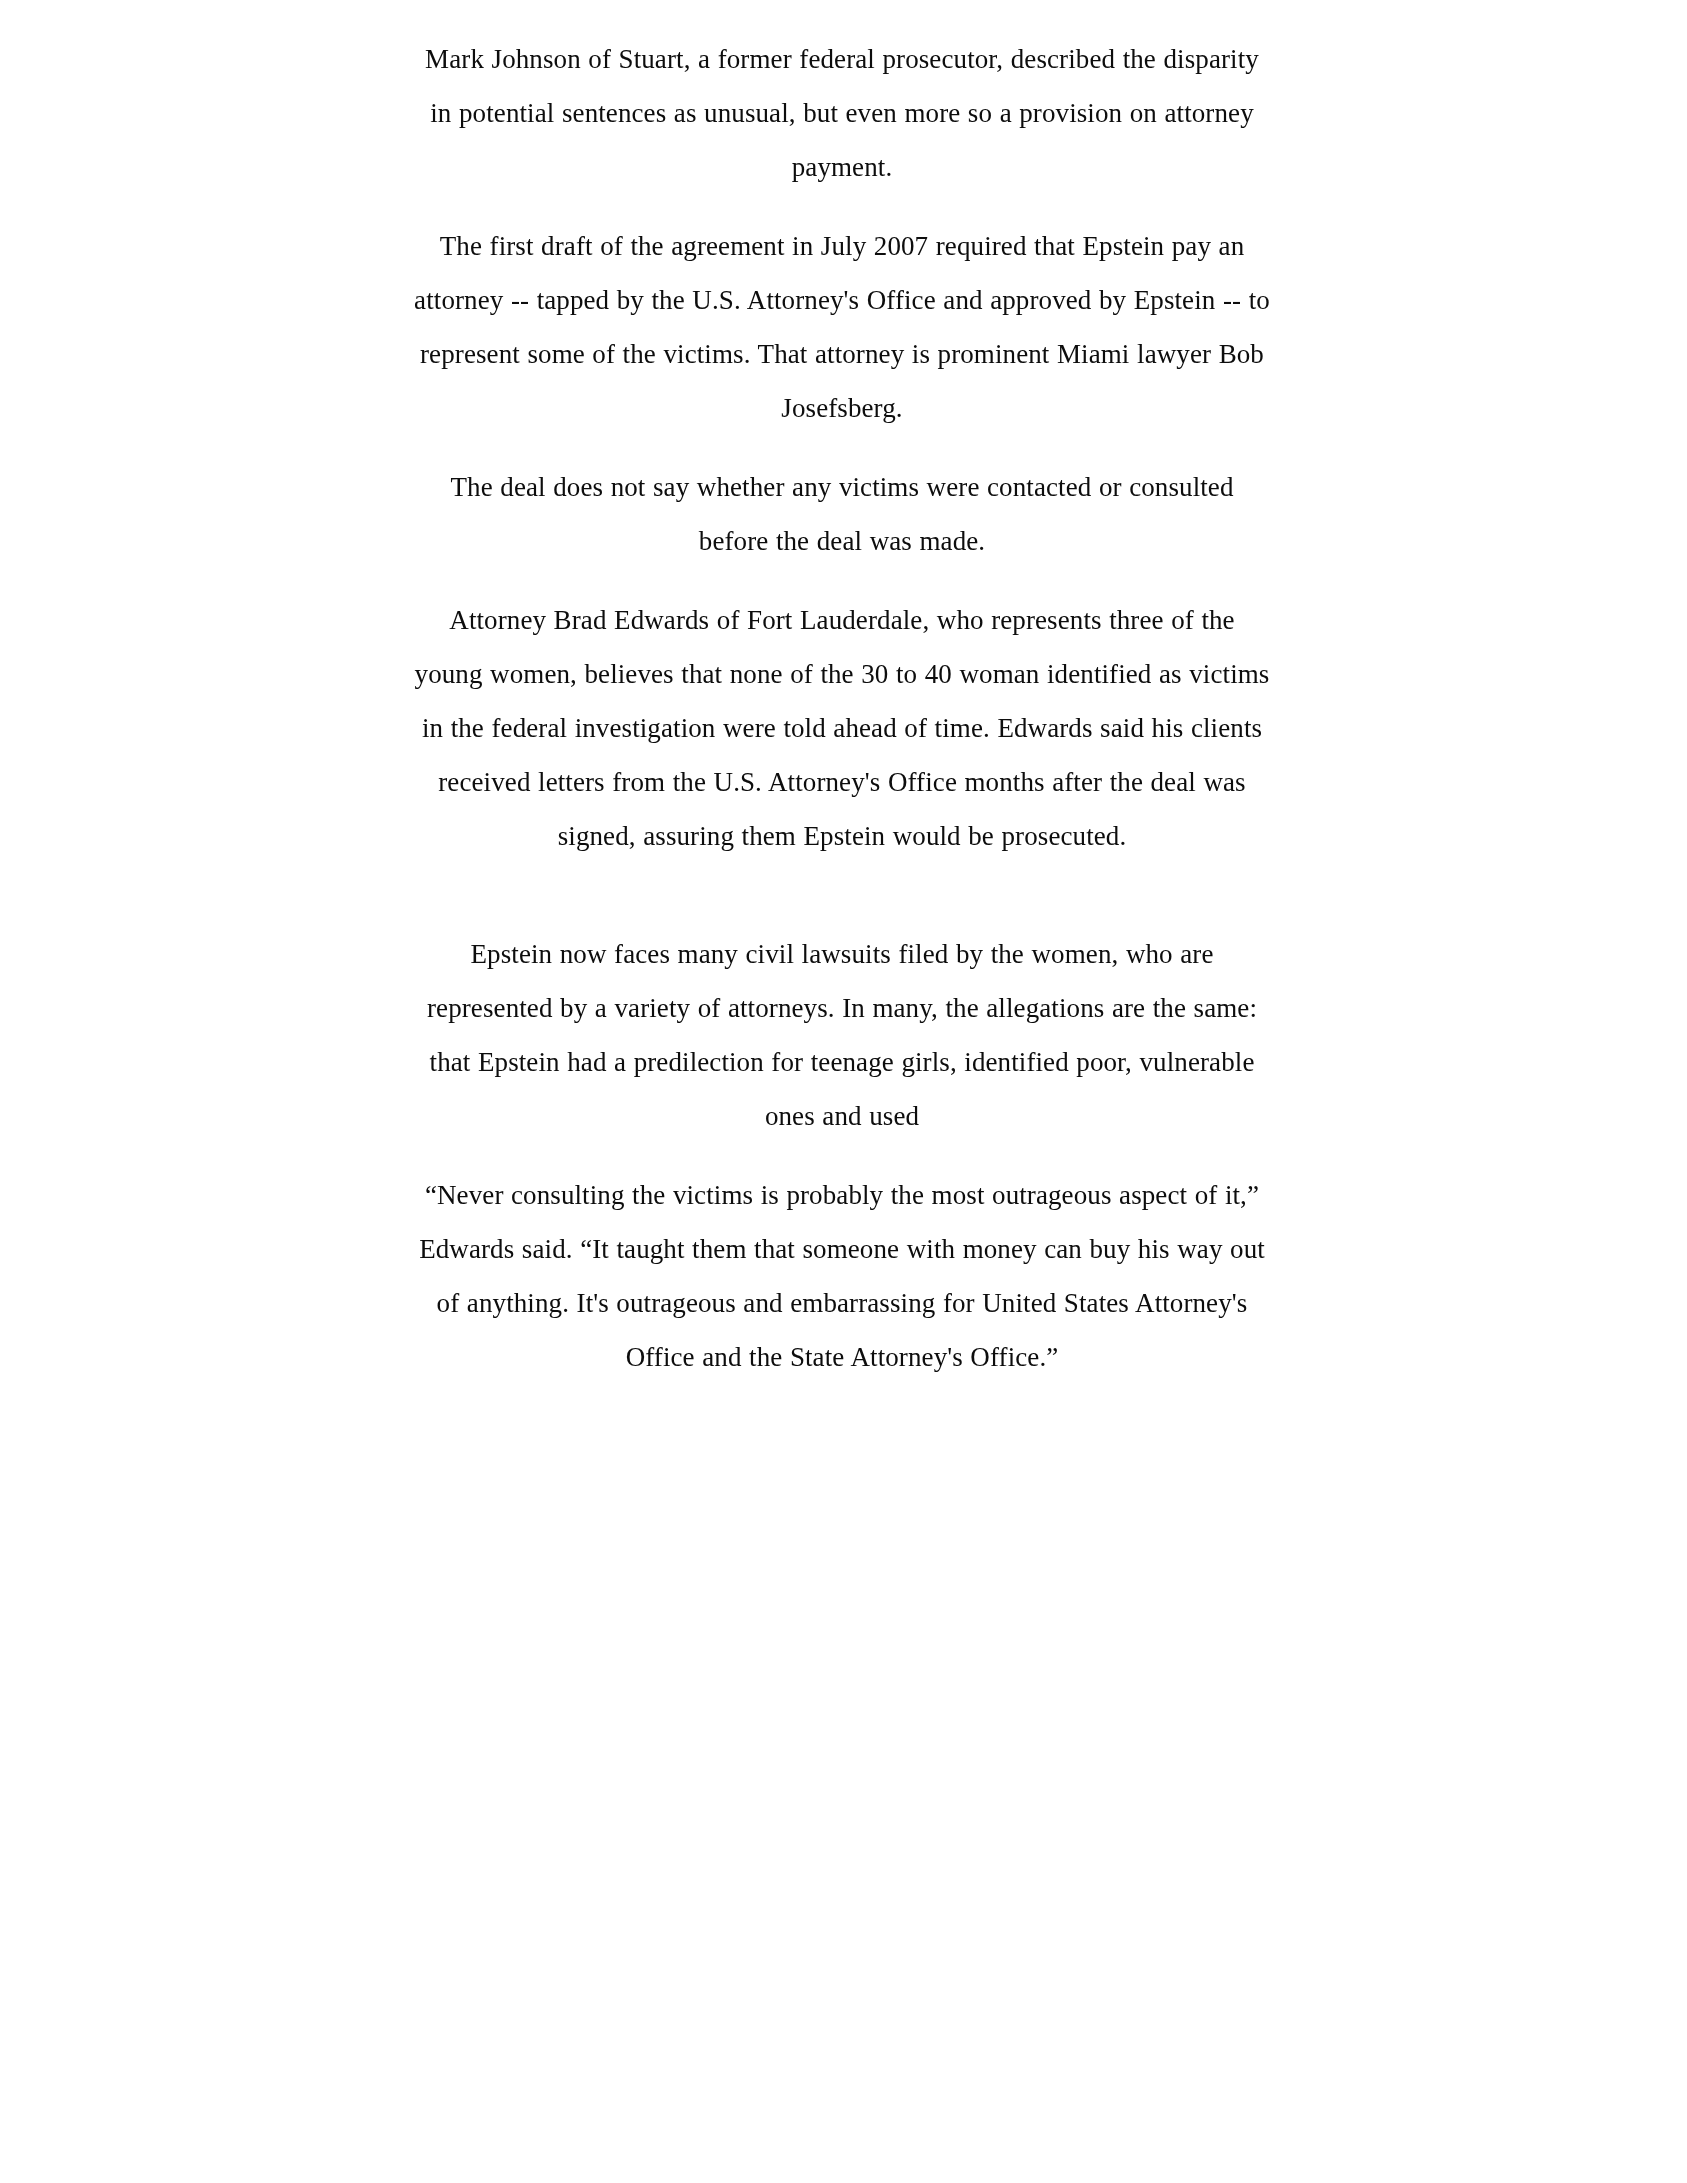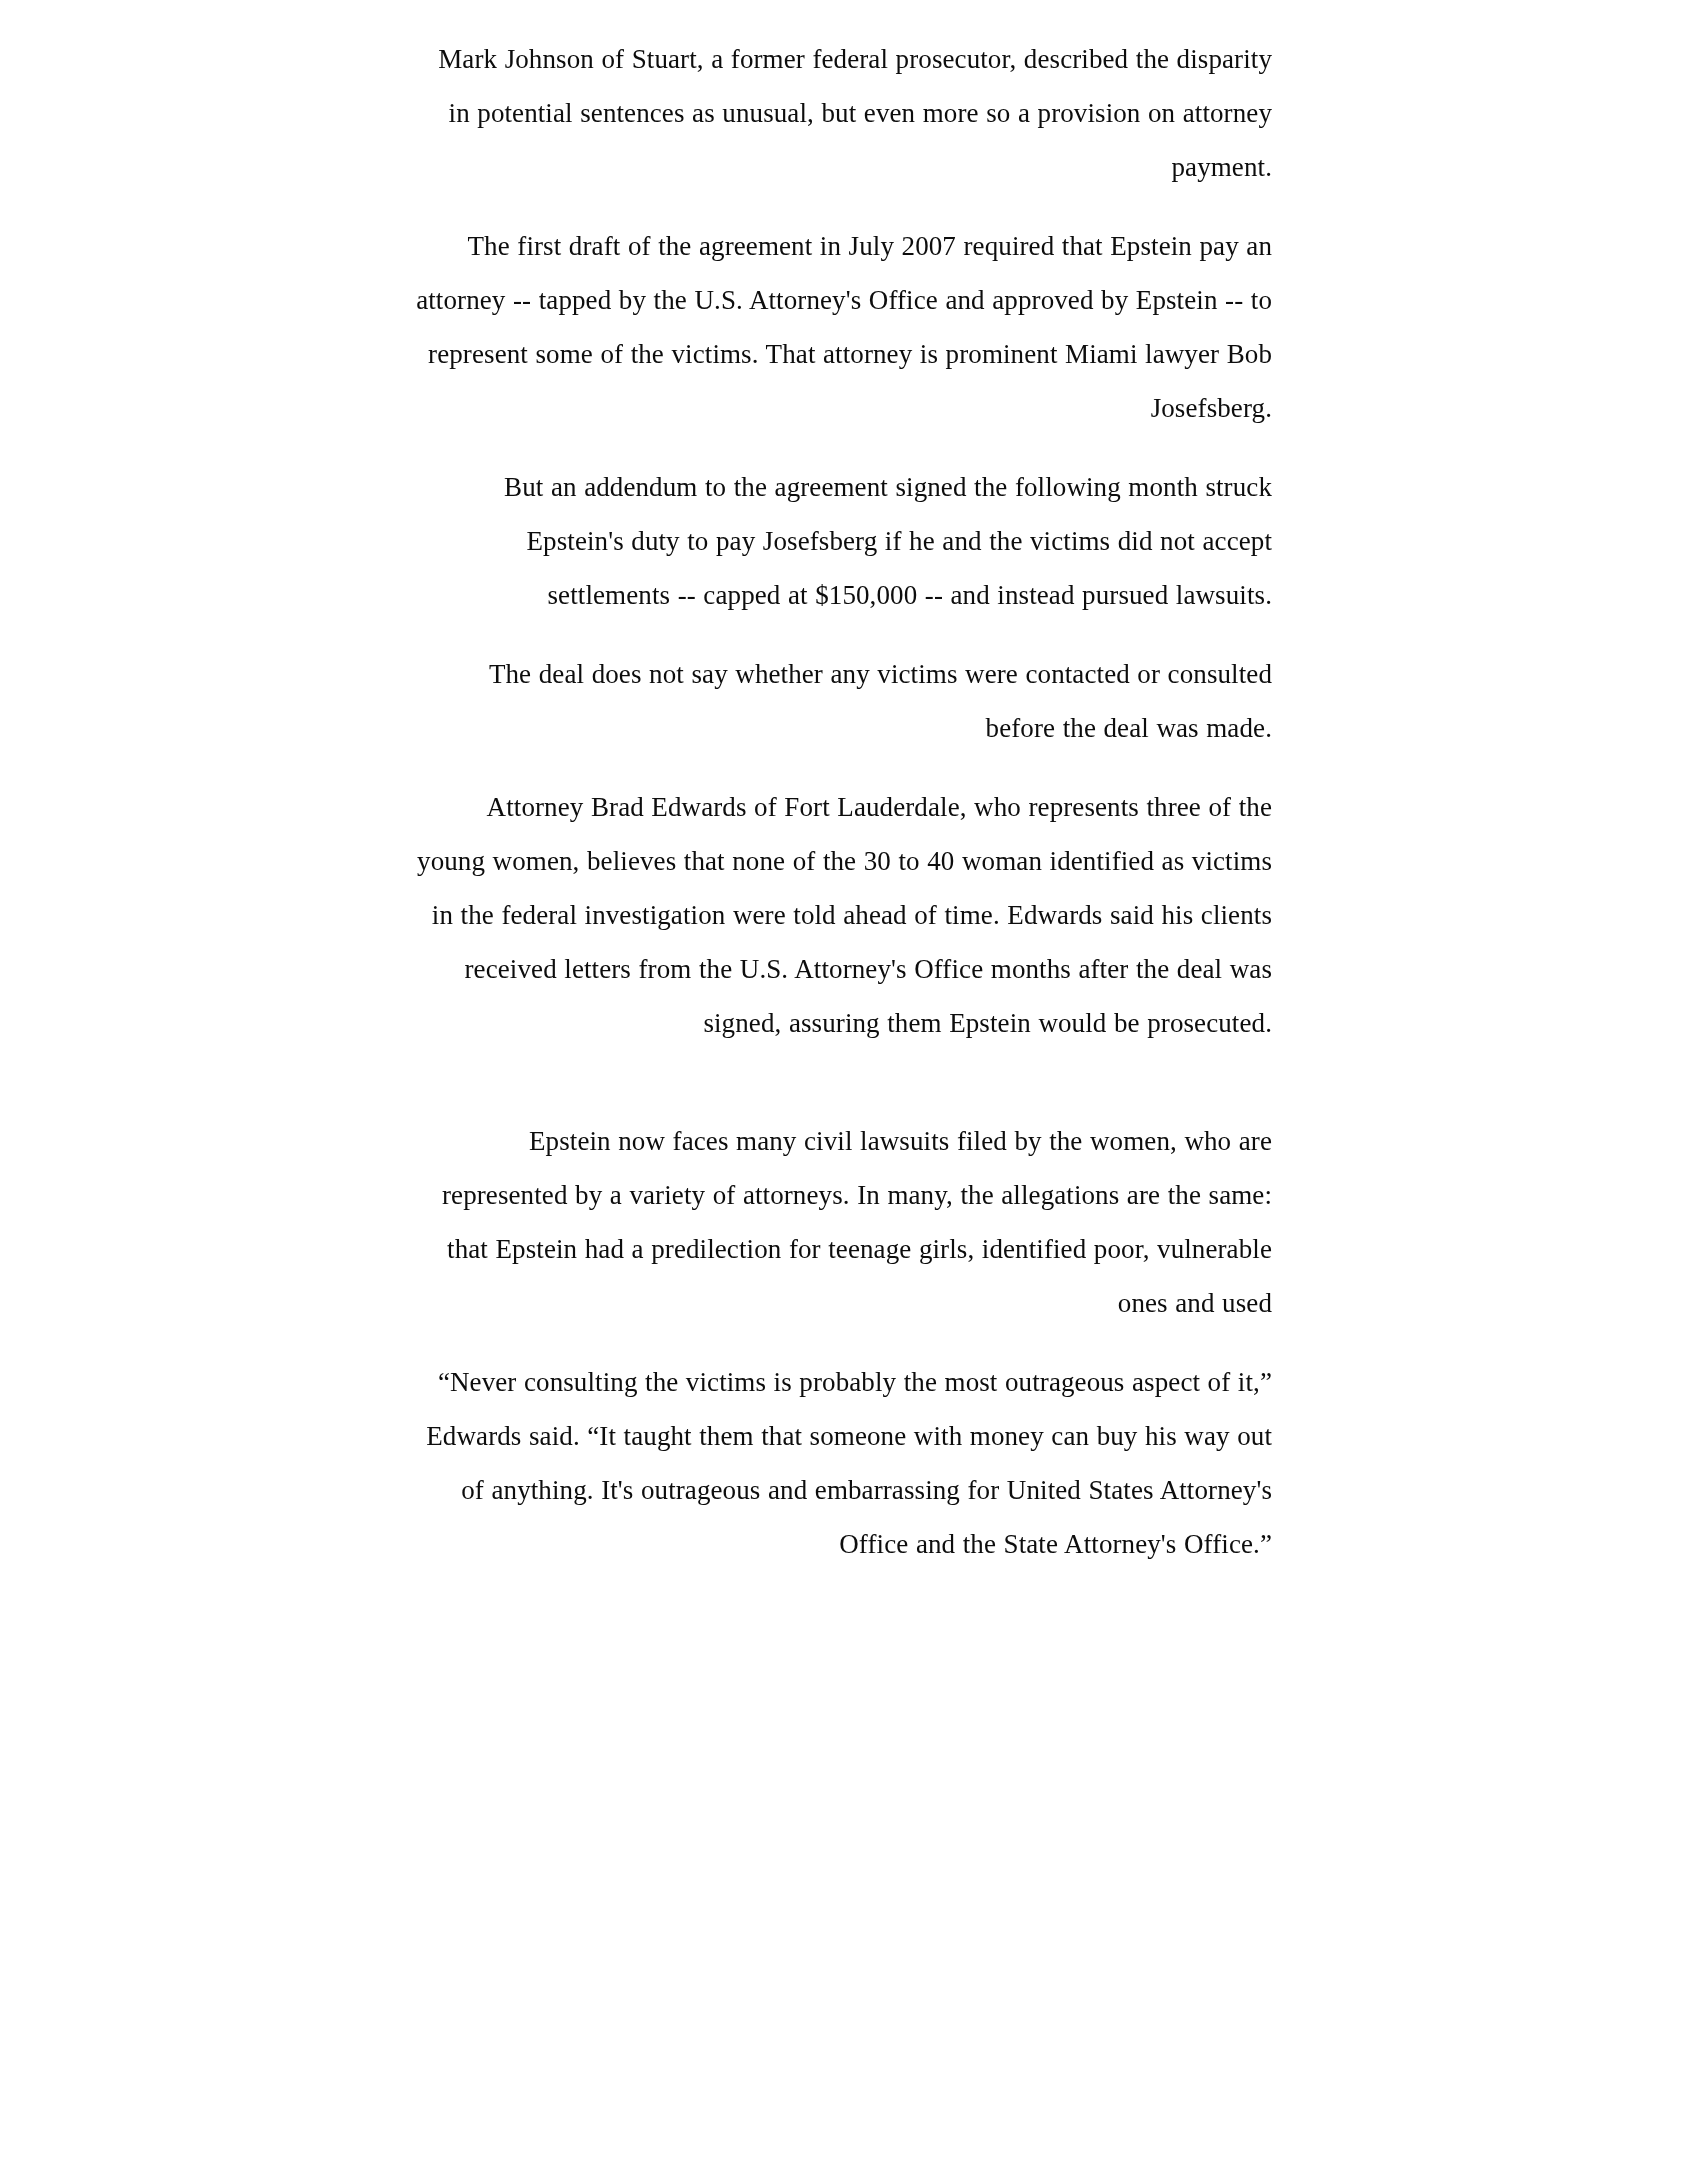--- a/index.html
+++ b/index.html
@@ -26,37 +26,36 @@
     position: absolute;
     left: 412px;
     top: 32px;
     width: 860px;
   }
   .para {
     font-size: 27px;
     line-height: 54px;
     letter-spacing: 0.1px;
     margin: 0 0 25px 0;
-    text-align: right;
+    text-align: center;
     word-spacing: 0.7px;
   }
   .para.gap-after {
     margin-bottom: 64px;
   }
   .para:last-child {
     margin-bottom: 0;
   }
 </style>
 </head>
 <body>
 
 <div class="page">
   <div class="content">
     <p class="para">Mark Johnson of Stuart, a former federal prosecutor, described the disparity in potential sentences as unusual, but even more so a provision on attorney payment.</p>
     <p class="para">The first draft of the agreement in July 2007 required that Epstein pay an attorney -- tapped by the U.S. Attorney's Office and approved by Epstein -- to represent some of the victims. That attorney is prominent Miami lawyer Bob Josefsberg.</p>
-    <p class="para">But an addendum to the agreement signed the following month struck Epstein's duty to pay Josefsberg if he and the victims did not accept settlements -- capped at $150,000 -- and instead pursued lawsuits.</p>
     <p class="para">The deal does not say whether any victims were contacted or consulted before the deal was made.</p>
     <p class="para gap-after">Attorney Brad Edwards of Fort Lauderdale, who represents three of the young women, believes that none of the 30 to 40 woman identified as victims in the federal investigation were told ahead of time. Edwards said his clients received letters from the U.S. Attorney's Office months after the deal was signed, assuring them Epstein would be prosecuted.</p>
     <p class="para">Epstein now faces many civil lawsuits filed by the women, who are represented by a variety of attorneys. In many, the allegations are the same: that Epstein had a predilection for teenage girls, identified poor, vulnerable ones and used</p>
     <p class="para">“Never consulting the victims is probably the most outrageous aspect of it,” Edwards said. “It taught them that someone with money can buy his way out of anything. It's outrageous and embarrassing for United States Attorney's Office and the State Attorney's Office.”</p>
   </div>
 </div>
 
 
 </body></html>

